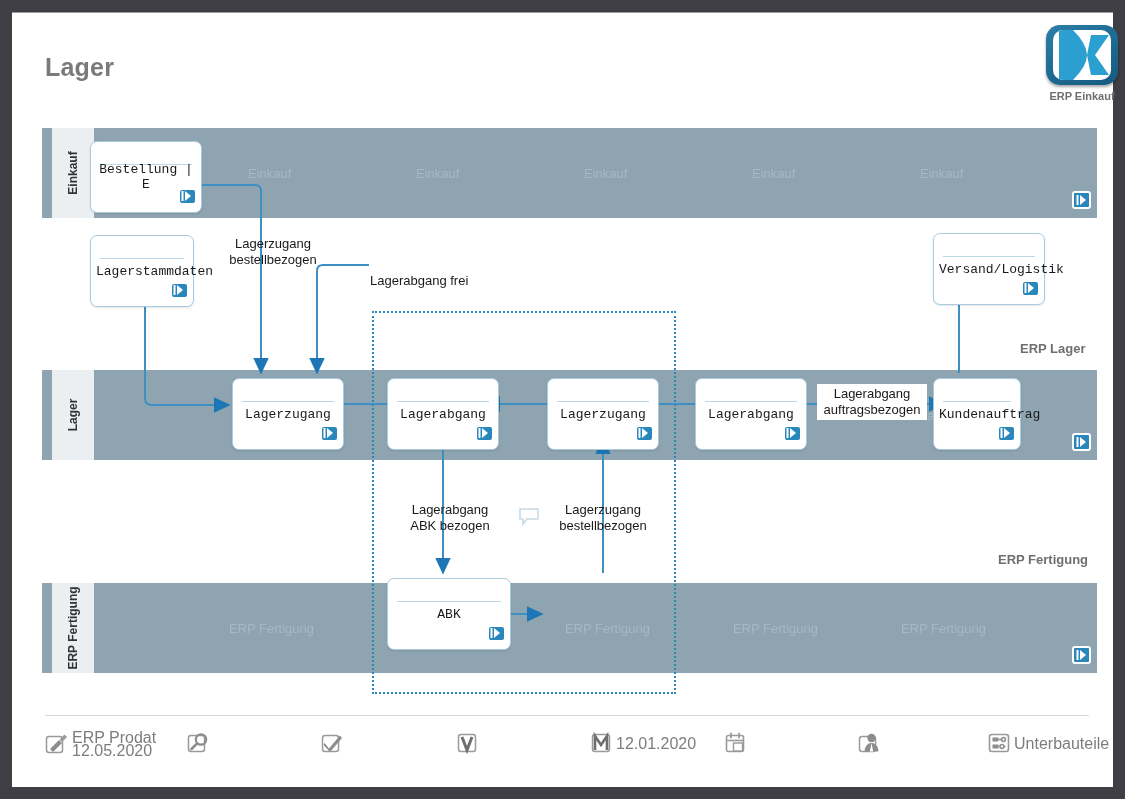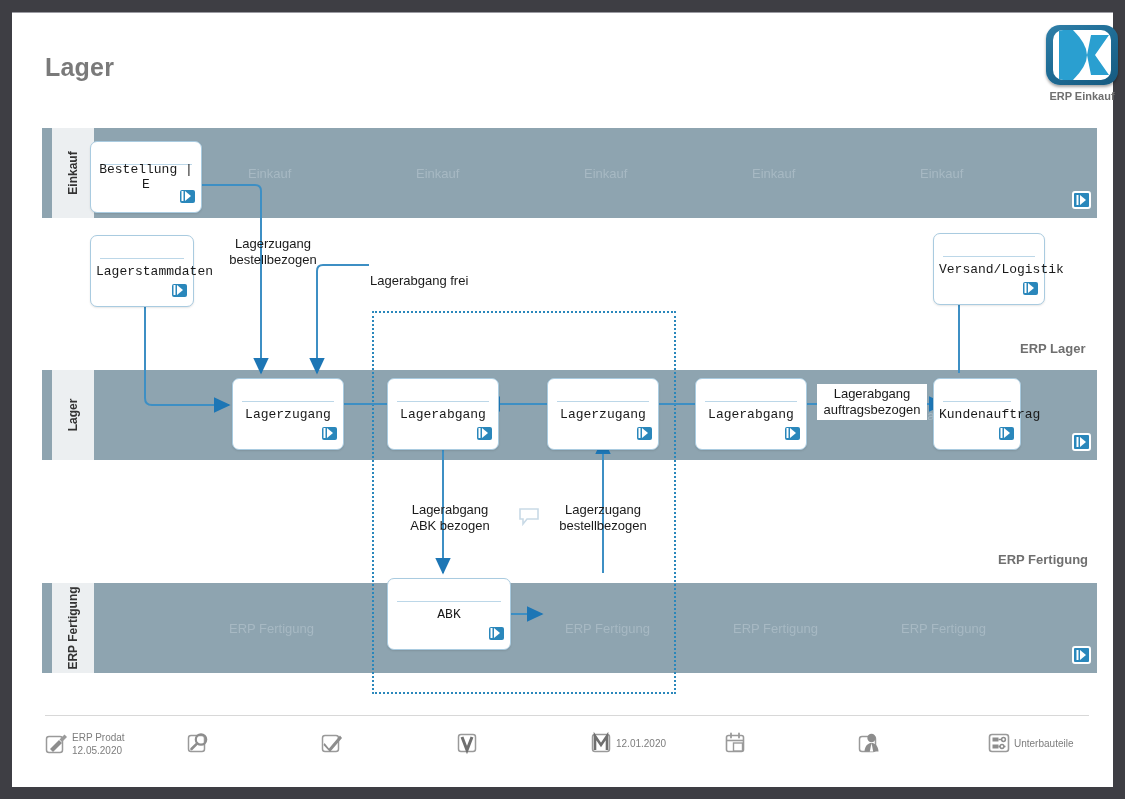--- a/index.html
+++ b/index.html
@@ -121,21 +121,21 @@
 
   
   .comment-icon { position:absolute; }
 
   
   .footer { position:absolute; left:0; right:0; bottom:0; height:72px; }
   .footer-sep { position:absolute; left:33px; right:24px; top:0; height:1px; background:#d8d8d8; }
   .fitem { position:absolute; top:16px; display:flex; align-items:center; }
   .fitem .glyph { width:24px; height:24px; flex:0 0 24px; }
   .fitem .ftext {
-    margin-left:3px; font-size:10px; color:#7d7d7d; line-height:13px;
+    margin-left:3px; font-size:16px; color:#7d7d7d; line-height:13px;
     white-space:pre-line;
   }
 </style>
 </head>
 <body>
 
 <div id="frame">
 <div id="canvas">
 
   <div class="page-title">Lager</div>

